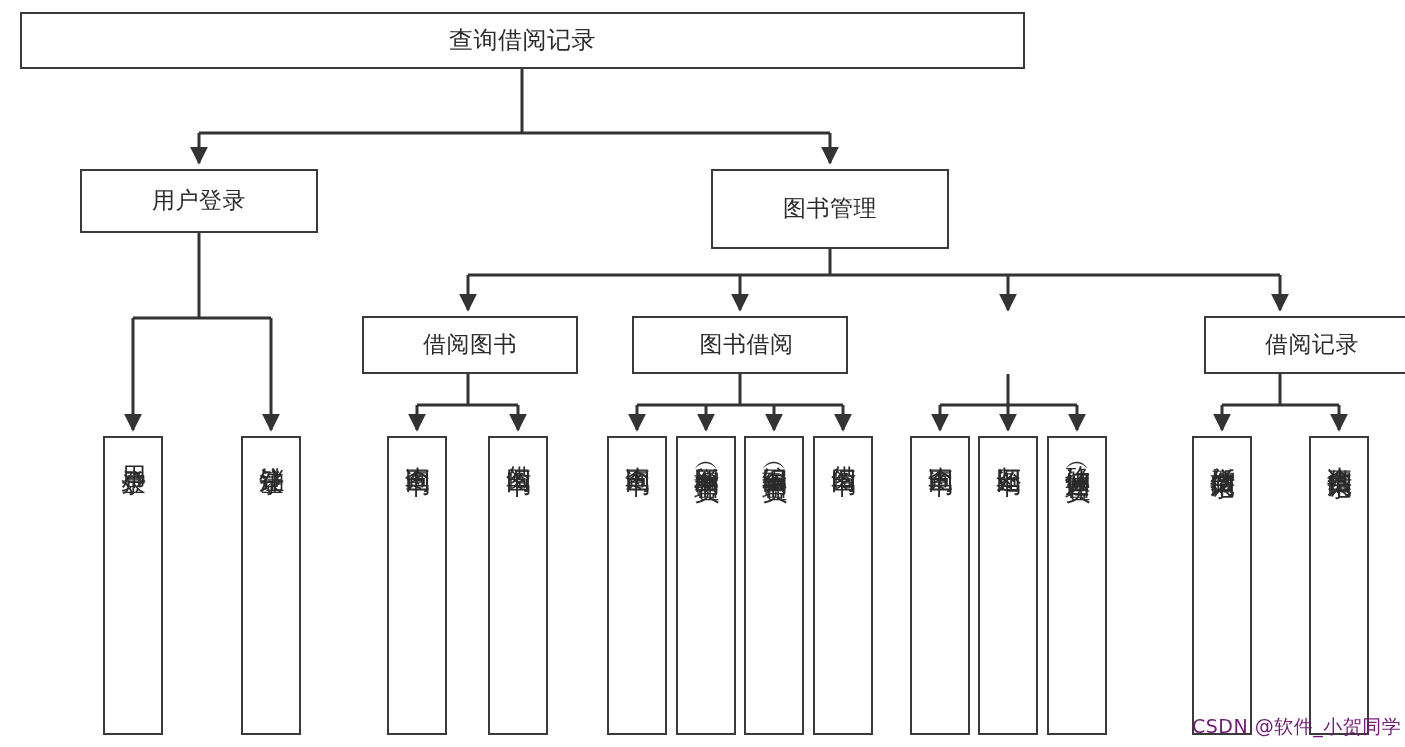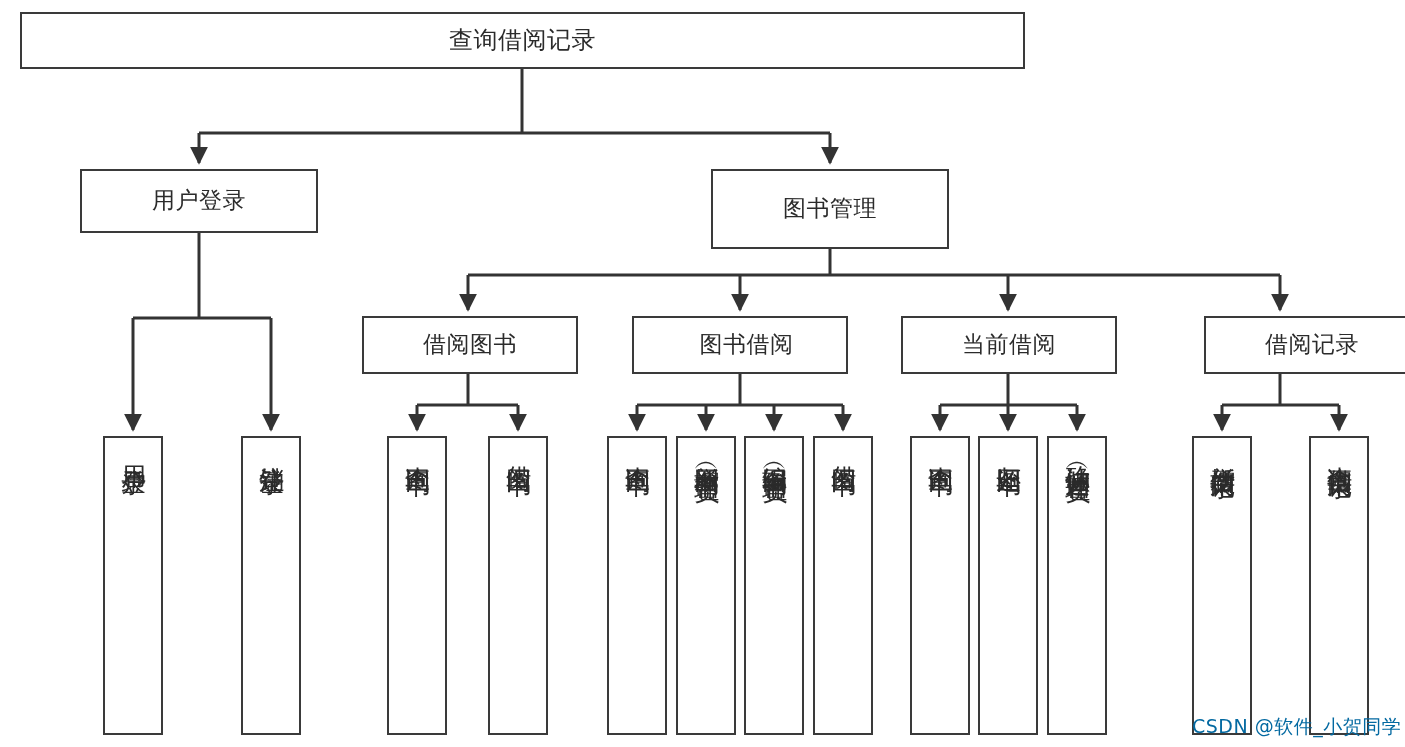--- a/index.html
+++ b/index.html
@@ -55,21 +55,21 @@
   .v-node .node-label {
     writing-mode: vertical-rl;
     text-orientation: upright;
     font-size: 25px;
     line-height: 1.06;
     letter-spacing: 2px;
     white-space: nowrap;
   }
   .watermark {
     position: absolute;
-    color: #0369a1;
+    color: #701a75;
     font-size: 19px;
     letter-spacing: 0.5px;
     white-space: nowrap;
     user-select: none;
   }
 </style>
 </head>
 <body>
 
 <div id="canvas">
@@ -134,23 +134,20 @@
   <div class="node h-node" style="left:711px; top:169px; width:238px; height:80px;">
     <span class="node-label">图书管理</span>
   </div>
 
   <div class="node h-node" style="left:362px; top:316px; width:216px; height:58px;">
     <span class="node-label">借阅图书</span>
   </div>
   <div class="node h-node" style="left:632px; top:316px; width:216px; height:58px;padding-left:13px;">
     <span class="node-label">图书借阅</span>
   </div>
-  <div class="node h-node" style="left:901px; top:316px; width:216px; height:58px;">
-    <span class="node-label">当前借阅</span>
-  </div>
   <div class="node h-node" style="left:1172px; top:316px; width:216px; height:58px;margin-left:32px;">
     <span class="node-label">借阅记录</span>
   </div>
 
   <div class="node v-node" style="left:103px; top:436px; width:60px; height:299px;">
     <span class="node-label">用户登录</span>
   </div>
   <div class="node v-node" style="left:241px; top:436px; width:60px; height:299px;">
     <span class="node-label">注销登录</span>
   </div>

